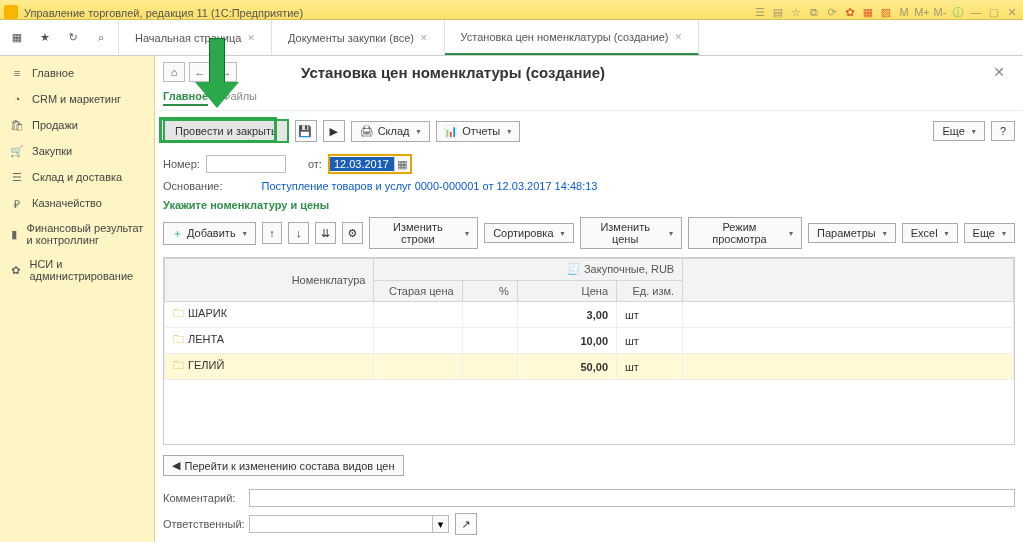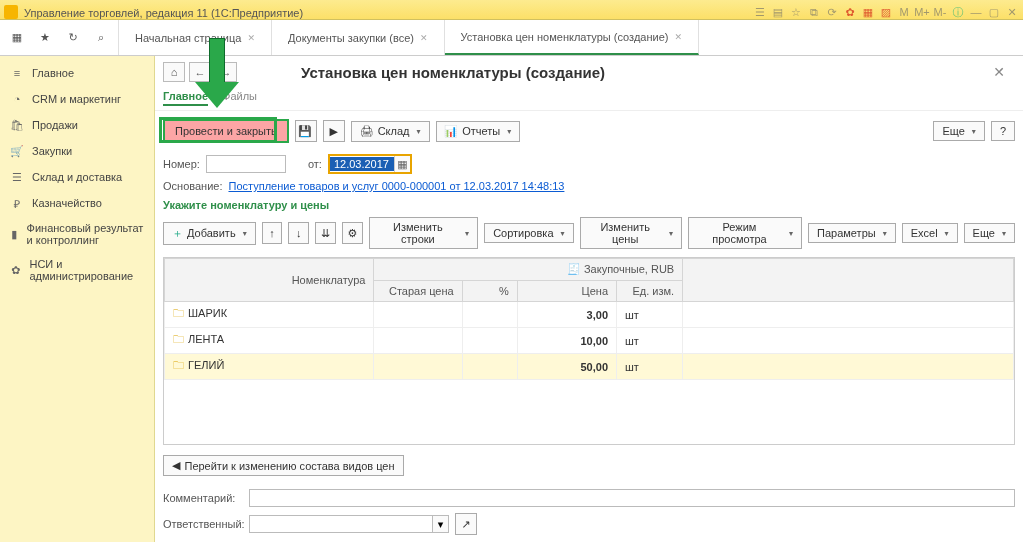--- a/index.html
+++ b/index.html
@@ -37,39 +37,39 @@
 
 
 .inner-tabs { display: flex; gap: 14px; padding: 0 8px 4px; border-bottom: 1px solid #eee; }
 .itab { color: #2f8f4a; padding: 2px 0; cursor: pointer; }
 .itab.active { font-weight: bold; border-bottom: 2px solid #2f8f4a; }
 .itab.inactive { color: #888; }
 
 
 .actions { display: flex; align-items: center; gap: 6px; padding: 8px; }
 .btn { border: 1px solid #aaa; background: #fafafa; padding: 3px 8px; cursor: pointer; display: inline-flex; align-items: center; gap: 4px; color: #333; }
-.btn-primary { background: #fca5a5; border: 2px solid #2aa84a; padding: 4px 10px; font-weight: normal; }
+.btn-primary { background: #e5e5e5; border: 2px solid #2aa84a; padding: 4px 10px; font-weight: normal; }
 .btn-icon { width: 22px; height: 22px; padding: 0; justify-content: center; }
 .actions-right { margin-left: auto; display: flex; gap: 6px; }
 .caret::after { content: "▾"; font-size: 8px; margin-left: 3px; color: #666; }
 
 
 .highlight-box { position: absolute; border: 3px solid #2aa84a; pointer-events: none; z-index: 10; }
 .highlight-arrow { position: absolute; z-index: 11; pointer-events: none; }
 .highlight-arrow .stem { position: absolute; left: 50%; transform: translateX(-50%); top: 0; width: 16px; height: 46px; background: #2aa84a; border: 1px solid #0d6b2b; }
 .highlight-arrow .head { position: absolute; left: 50%; transform: translateX(-50%); top: 44px; width: 0; height: 0; border-left: 22px solid transparent; border-right: 22px solid transparent; border-top: 26px solid #2aa84a; }
 
 
 .form-row { display: flex; align-items: center; gap: 6px; padding: 3px 8px; }
 .form-label { color: #555; }
 .input { border: 1px solid #bbb; padding: 2px 4px; background: #fff; }
 .input-date-wrap { border: 2px solid #e8a400; display: inline-flex; align-items: center; }
 .input-date { border: none; background: #1a5fb4; color: #fff; padding: 1px 4px; width: 64px; }
 .cal-ic { width: 16px; height: 16px; display: flex; align-items: center; justify-content: center; color: #666; border-left: 1px solid #ccc; background: #fafafa; }
-.link { color: #0b5bd3; text-decoration: underline; cursor: pointer; }
+.link { color: #0b5bd3; cursor: pointer; margin-left: 33px; }
 
 
 .section-title { color: #2f8f4a; font-weight: bold; padding: 4px 8px 2px; }
 
 
 .table-toolbar { display: flex; align-items: center; gap: 6px; padding: 4px 8px; }
 .table-toolbar .actions-right { margin-left: auto; }
 
 
 .table-wrap { border: 1px solid #ccc; margin: 4px 8px; flex: 1; overflow: auto; background: #fff; }

